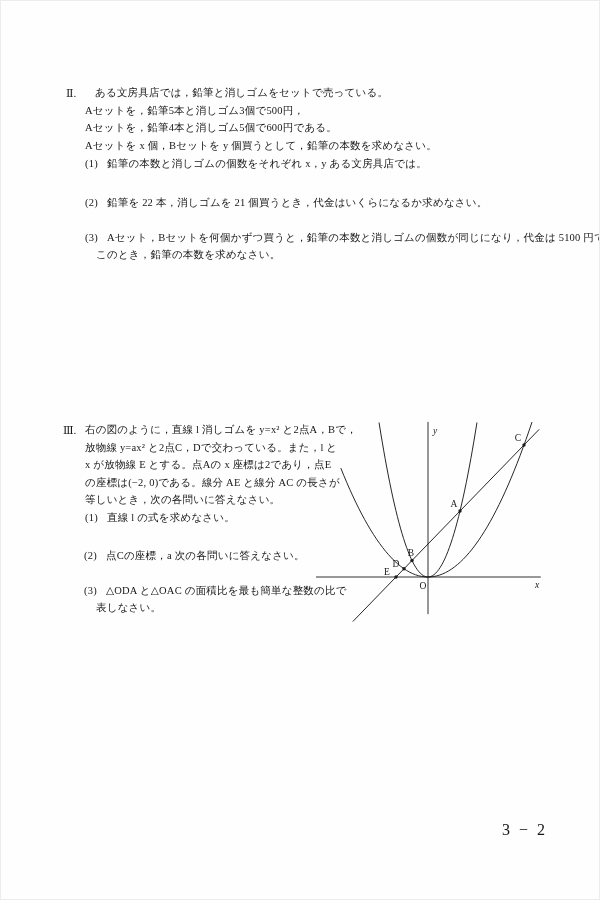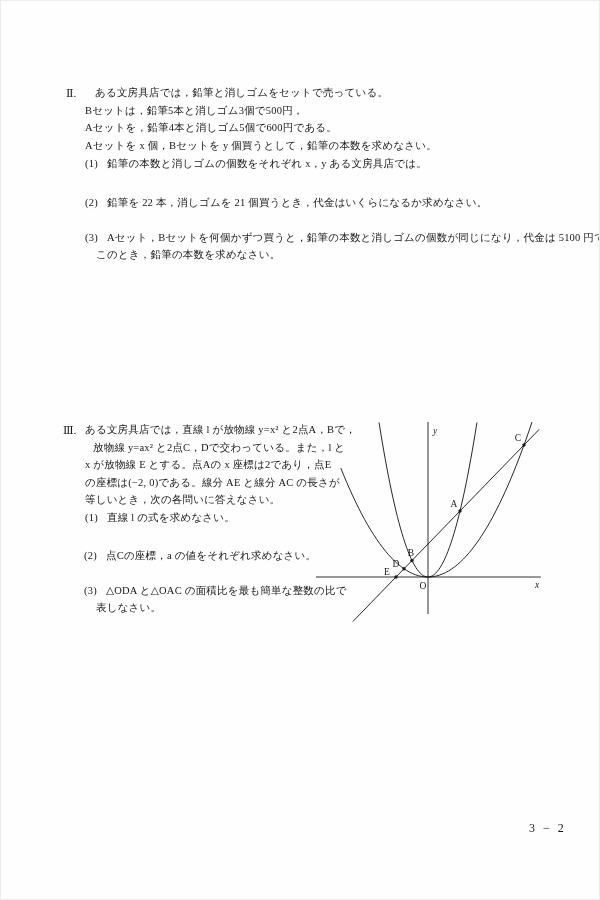--- a/index.html
+++ b/index.html
@@ -9,55 +9,55 @@
     border:1px solid #ececec; box-sizing:border-box; overflow:hidden;
   }
   .t {
     position:absolute; white-space:nowrap;
     font-size:10.5px; line-height:14px; letter-spacing:0.2px;
   }
   .num { font-size:11px; letter-spacing:0; }
   .figure { position:absolute; left:310px; top:415px; width:235px; height:215px; }
   .figure svg { display:block; width:235px; height:215px; }
   .footer {
-    position:absolute; left:528px; top:820px;
-    font-size:12px; letter-spacing:2.5px; white-space:nowrap;
+    position:absolute; left:501px; top:820px;
+    font-size:16px; letter-spacing:2.5px; white-space:nowrap;
   }
 </style>
 </head>
 <body>
 
 <div class="page">
 
   <section>
     <span class="t num" style="left:65px;  top:85px">Ⅱ.</span>
     <span class="t" style="left:94px;  top:85px">ある文房具店では，鉛筆と消しゴムをセットで売っている。</span>
-    <span class="t" style="left:84px;  top:103px">Bセットは，鉛筆5本と消しゴム3個で500円，</span>
+    <span class="t" style="left:84px;  top:103px">Aセットを，鉛筆5本と消しゴム3個で500円，</span>
     <span class="t" style="left:84px;  top:120px">Aセットを，鉛筆4本と消しゴム5個で600円である。</span>
     <span class="t" style="left:84px;  top:138px">Aセットを x 個，Bセットを y 個買うとして，鉛筆の本数を求めなさい。</span>
     <span class="t" style="left:84px;  top:156px">(1)</span>
     <span class="t" style="left:106px; top:156px">鉛筆の本数と消しゴムの個数をそれぞれ x，y ある文房具店では。</span>
     <span class="t" style="left:84px;  top:195px">(2)</span>
     <span class="t" style="left:106px; top:195px">鉛筆を 22 本，消しゴムを 21 個買うとき，代金はいくらになるか求めなさい。</span>
     <span class="t" style="left:84px;  top:230px">(3)</span>
     <span class="t" style="left:106px; top:230px">Aセット，Bセットを何個かずつ買うと，鉛筆の本数と消しゴムの個数が同じになり，代金は 5100 円であった。</span>
     <span class="t" style="left:95px;  top:247px">このとき，鉛筆の本数を求めなさい。</span>
   </section>
 
   <section>
     <span class="t num" style="left:62px;  top:422px">Ⅲ.</span>
-    <span class="t" style="left:84px;  top:422px">ある文房具店では，直線 l が放物線 y=x² と2点A，Bで，</span>
-    <span class="t" style="left:92px;  top:440px">放物線 y=ax² と2点C，Dで交わっている。また，l と</span>
+    <span class="t" style="left:84px;  top:422px">右の図のように，直線 l 消しゴムを y=x² と2点A，Bで，</span>
+    <span class="t" style="left:84px;  top:440px">放物線 y=ax² と2点C，Dで交わっている。また，l と</span>
     <span class="t" style="left:84px;  top:457px">x が放物線 E とする。点Aの x 座標は2であり，点E</span>
     <span class="t" style="left:84px;  top:475px">の座標は(−2, 0)である。線分 AE と線分 AC の長さが</span>
     <span class="t" style="left:84px;  top:492px">等しいとき，次の各問いに答えなさい。</span>
     <span class="t" style="left:84px;  top:510px">(1)</span>
     <span class="t" style="left:106px; top:510px">直線 l の式を求めなさい。</span>
     <span class="t" style="left:83px;  top:548px">(2)</span>
-    <span class="t" style="left:105px; top:548px">点Cの座標，a の値をそれぞれ求めなさい。</span>
+    <span class="t" style="left:105px; top:548px">点Cの座標，a 次の各問いに答えなさい。</span>
     <span class="t" style="left:83px;  top:583px">(3)</span>
     <span class="t" style="left:105px; top:583px">△ODA と△OAC の面積比を最も簡単な整数の比で</span>
     <span class="t" style="left:95px;  top:600px">表しなさい。</span>
   </section>
 
   <div class="figure">
     <svg id="fig-svg" viewBox="0 0 235 215">
         <line x1="5" y1="161" x2="229.8" y2="161" stroke="#1b1b1b" stroke-width="0.9"></line>
         <line x1="117" y1="5.900000000000006" x2="117" y2="198.125" stroke="#1b1b1b" stroke-width="0.9"></line>
         <path d="M68.04 6.50 L69.57 16.01 L71.10 25.21 L72.63 34.11 L74.16 42.71 L75.69 51.01 L77.22 59.01 L78.75 66.70 L80.28 74.09 L81.81 81.19 L83.34 87.97 L84.87 94.46 L86.40 100.65 L87.93 106.53 L89.46 112.12 L90.99 117.40 L92.52 122.38 L94.05 127.05 L95.58 131.43 L97.11 135.50 L98.64 139.27 L100.17 142.74 L101.70 145.91 L103.23 148.78 L104.76 151.34 L106.29 153.61 L107.82 155.57 L109.35 157.23 L110.88 158.59 L112.41 159.64 L113.94 160.40 L115.47 160.85 L117.00 161.00 L118.53 160.85 L120.06 160.40 L121.59 159.64 L123.12 158.59 L124.65 157.23 L126.18 155.57 L127.71 153.61 L129.24 151.34 L130.77 148.78 L132.30 145.91 L133.83 142.74 L135.36 139.27 L136.89 135.50 L138.42 131.43 L139.95 127.05 L141.48 122.38 L143.01 117.40 L144.54 112.12 L146.07 106.53 L147.60 100.65 L149.13 94.46 L150.66 87.97 L152.19 81.19 L153.72 74.09 L155.25 66.70 L156.78 59.01 L158.31 51.01 L159.84 42.71 L161.37 34.11 L162.90 25.21 L164.43 16.01 L165.96 6.50" fill="none" stroke="#1b1b1b" stroke-width="0.95"></path>

